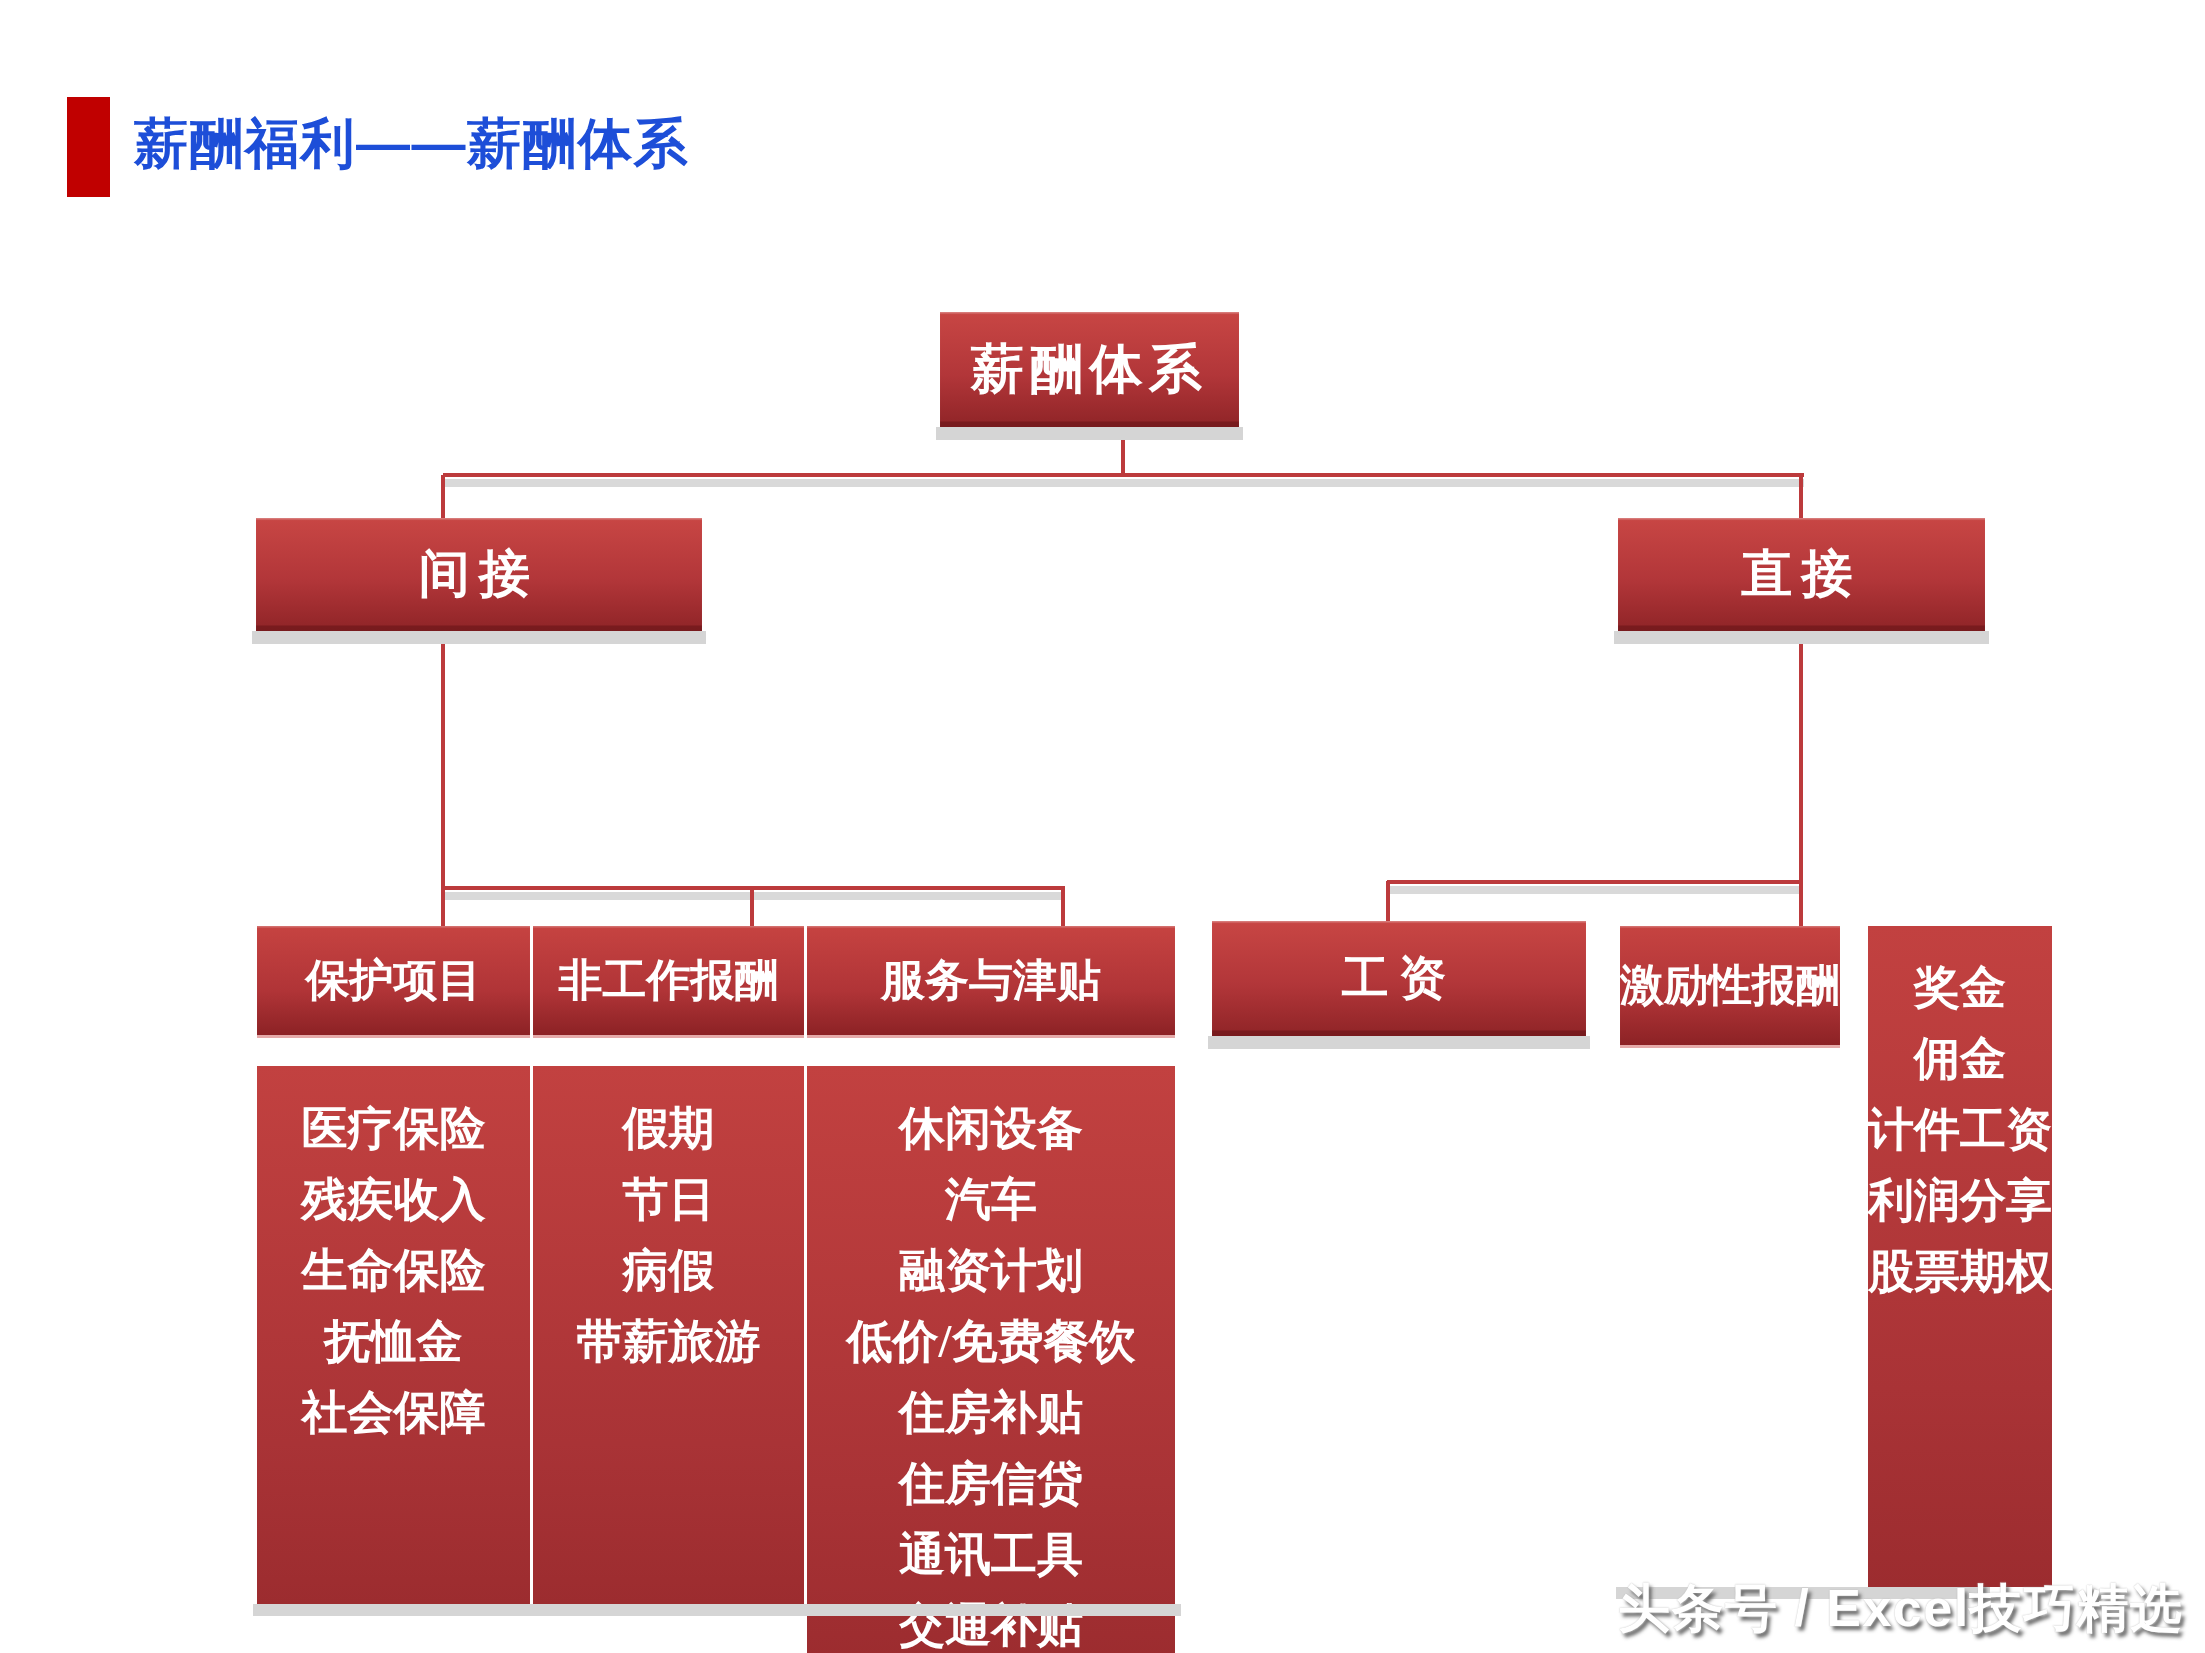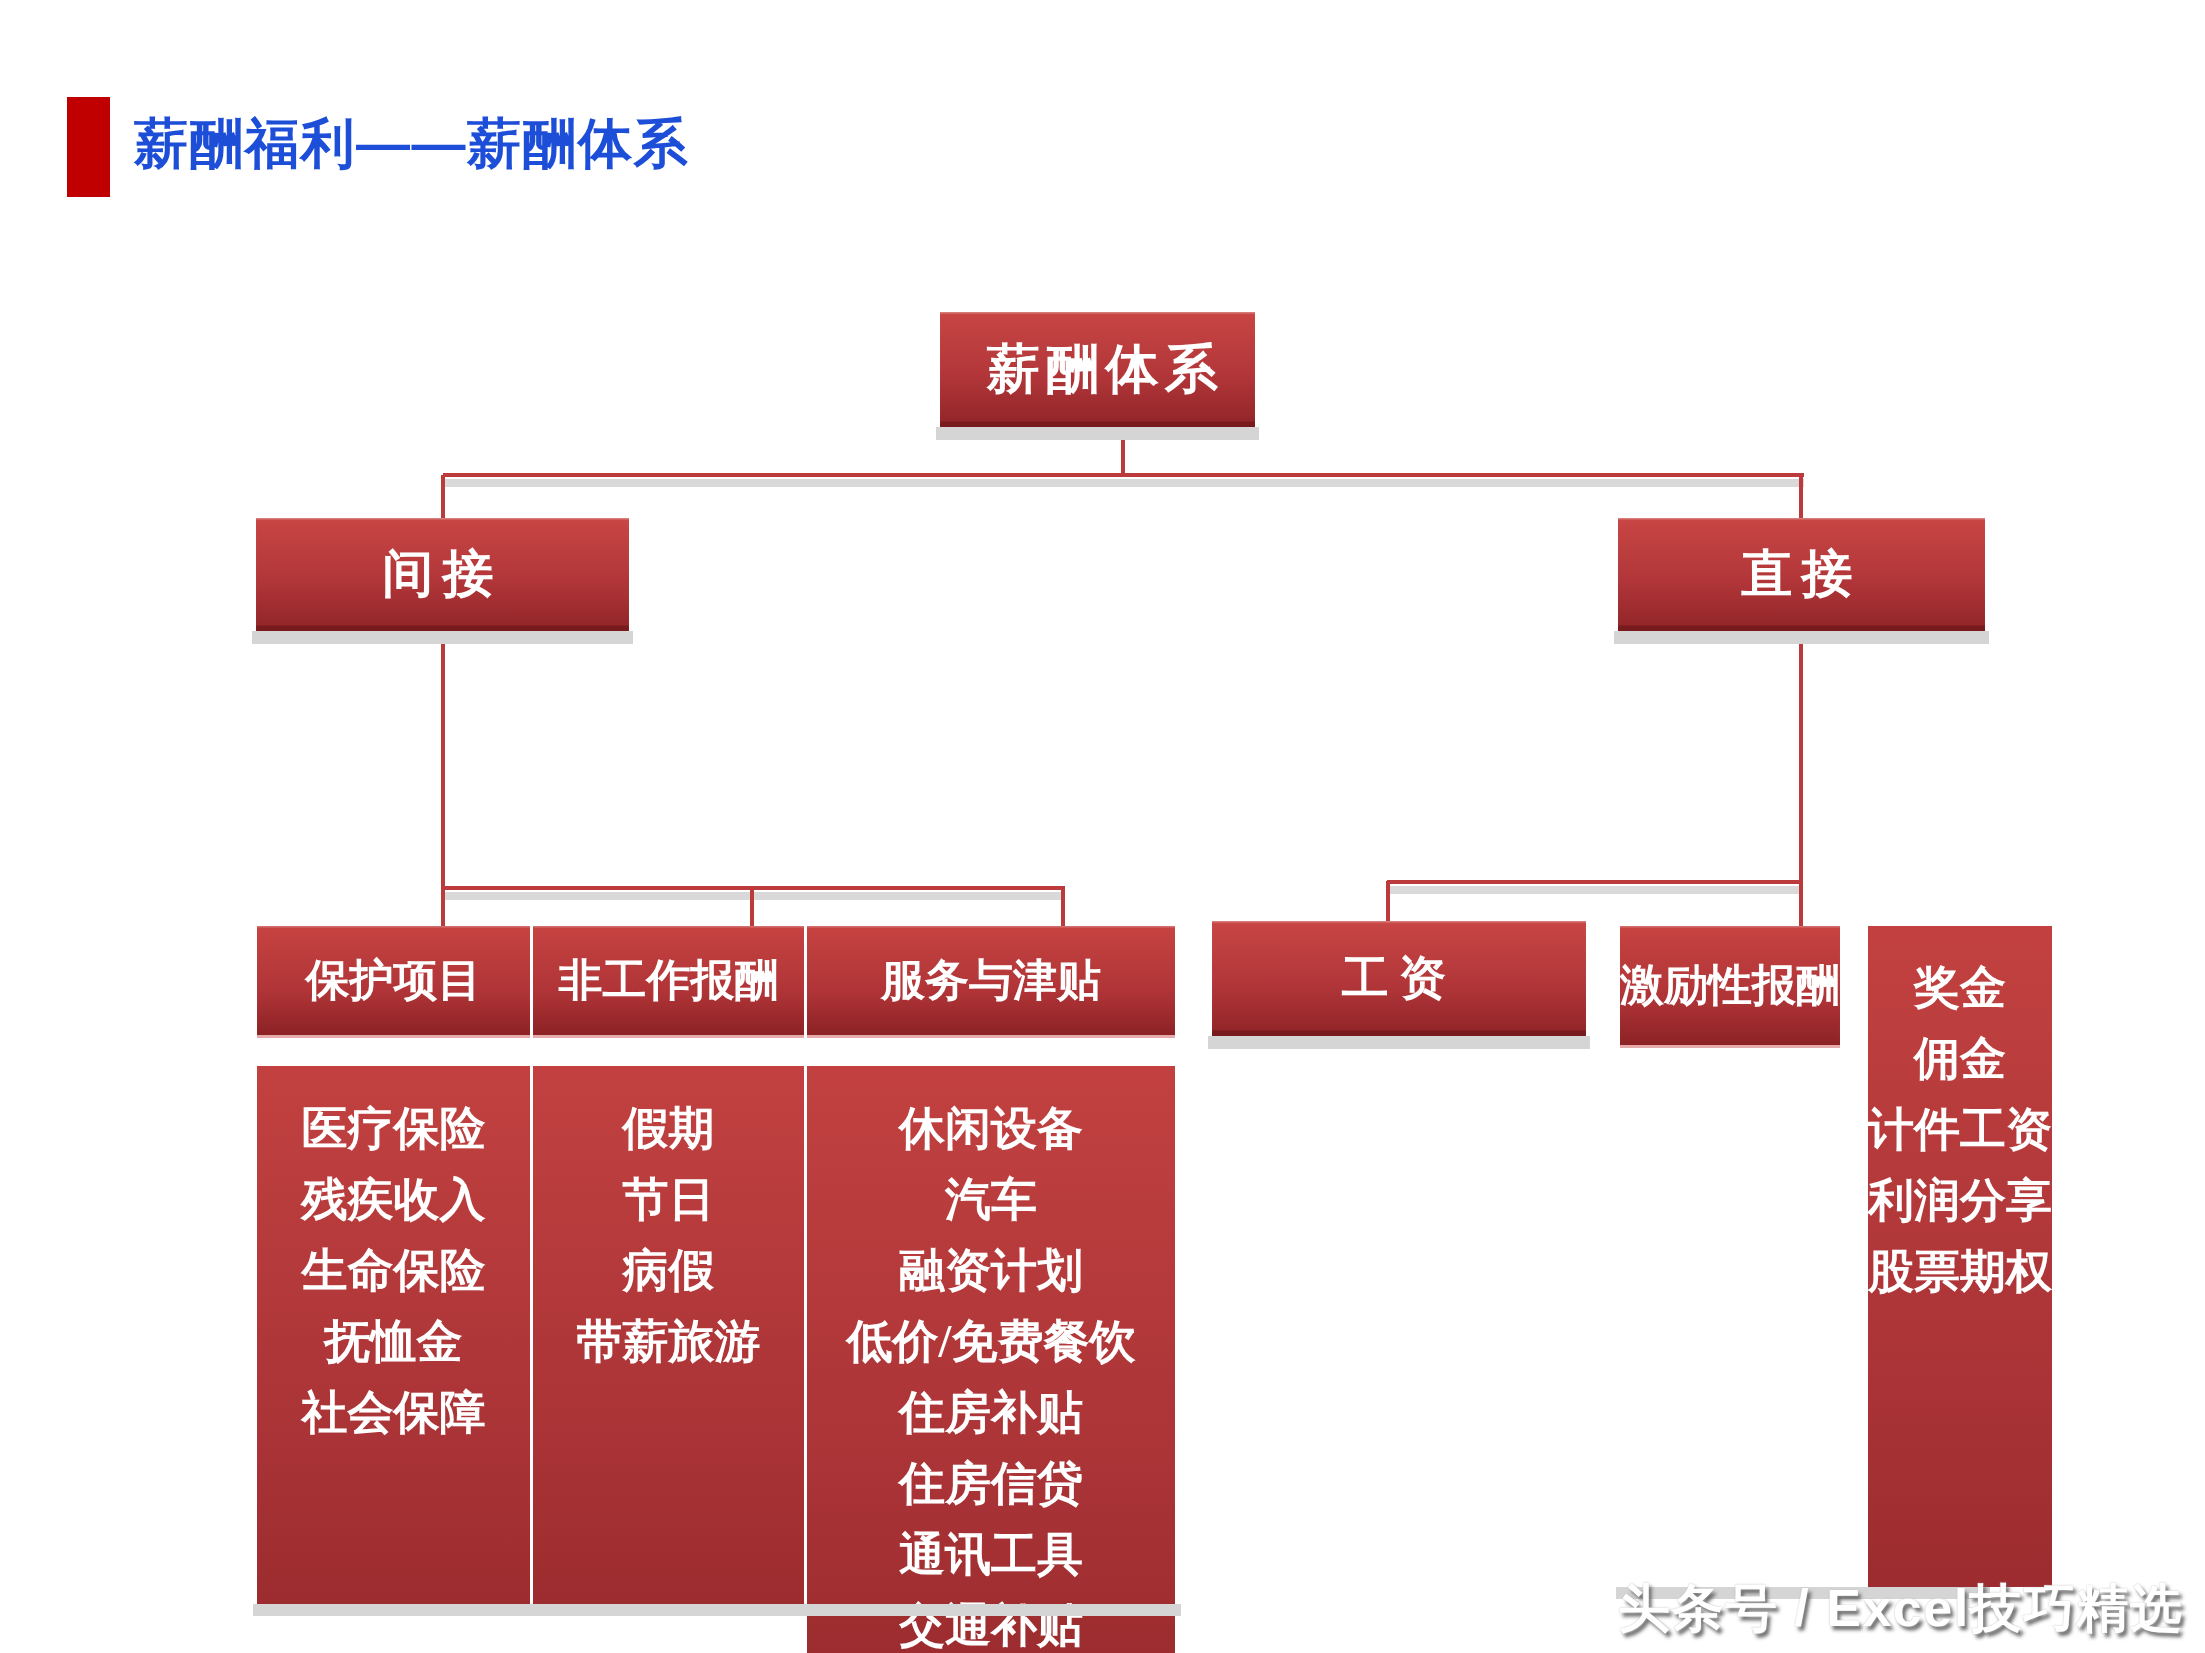--- a/index.html
+++ b/index.html
@@ -37,22 +37,22 @@
     position:absolute;
     background:linear-gradient(180deg,#c84644 0%,#b23639 55%,#8f2427 100%);
     box-shadow:inset 0 1.5px 0.8px rgba(255,255,255,0.30), inset 0 -5.4px 0 rgba(90,15,17,0.45);
     color:#fff; display:flex; align-items:center; justify-content:center;
     font-weight:bold; white-space:nowrap;
   }
   .box::after {  
     content:""; position:absolute; left:-3.8px; right:-3.8px; top:100%; height:13px;
     background:#d5d5d5;
   }
-  .box-root   { left:940px; top:312px; width:299px; height:115px; font-size:53px; letter-spacing:0.12em;padding-left:16px; }
-  .box-branch-left  { left:256px;  top:518px; width:373px; height:113px; font-size:51px; letter-spacing:0.18em; }
+  .box-root   { left:940px; top:312px; width:299px; height:115px; font-size:53px; letter-spacing:0.12em; }
+  .box-branch-left  { left:256px;  top:518px; width:446px; height:113px; font-size:51px; letter-spacing:0.18em; }
   .box-branch-right { left:1618px; top:518px; width:367px; height:113px; font-size:51px; letter-spacing:0.18em; }
   .box-wage   { left:1212px; top:921px; width:374px; height:115px; font-size:47px; letter-spacing:0.22em; }
 
   
   .group-left {
     position:absolute; left:257px; top:926px; width:920px; height:678px;
     display:flex;
   }
   .group-left::after {
     content:""; position:absolute; left:-3.8px; right:-3.8px; top:100%; height:12.3px;

